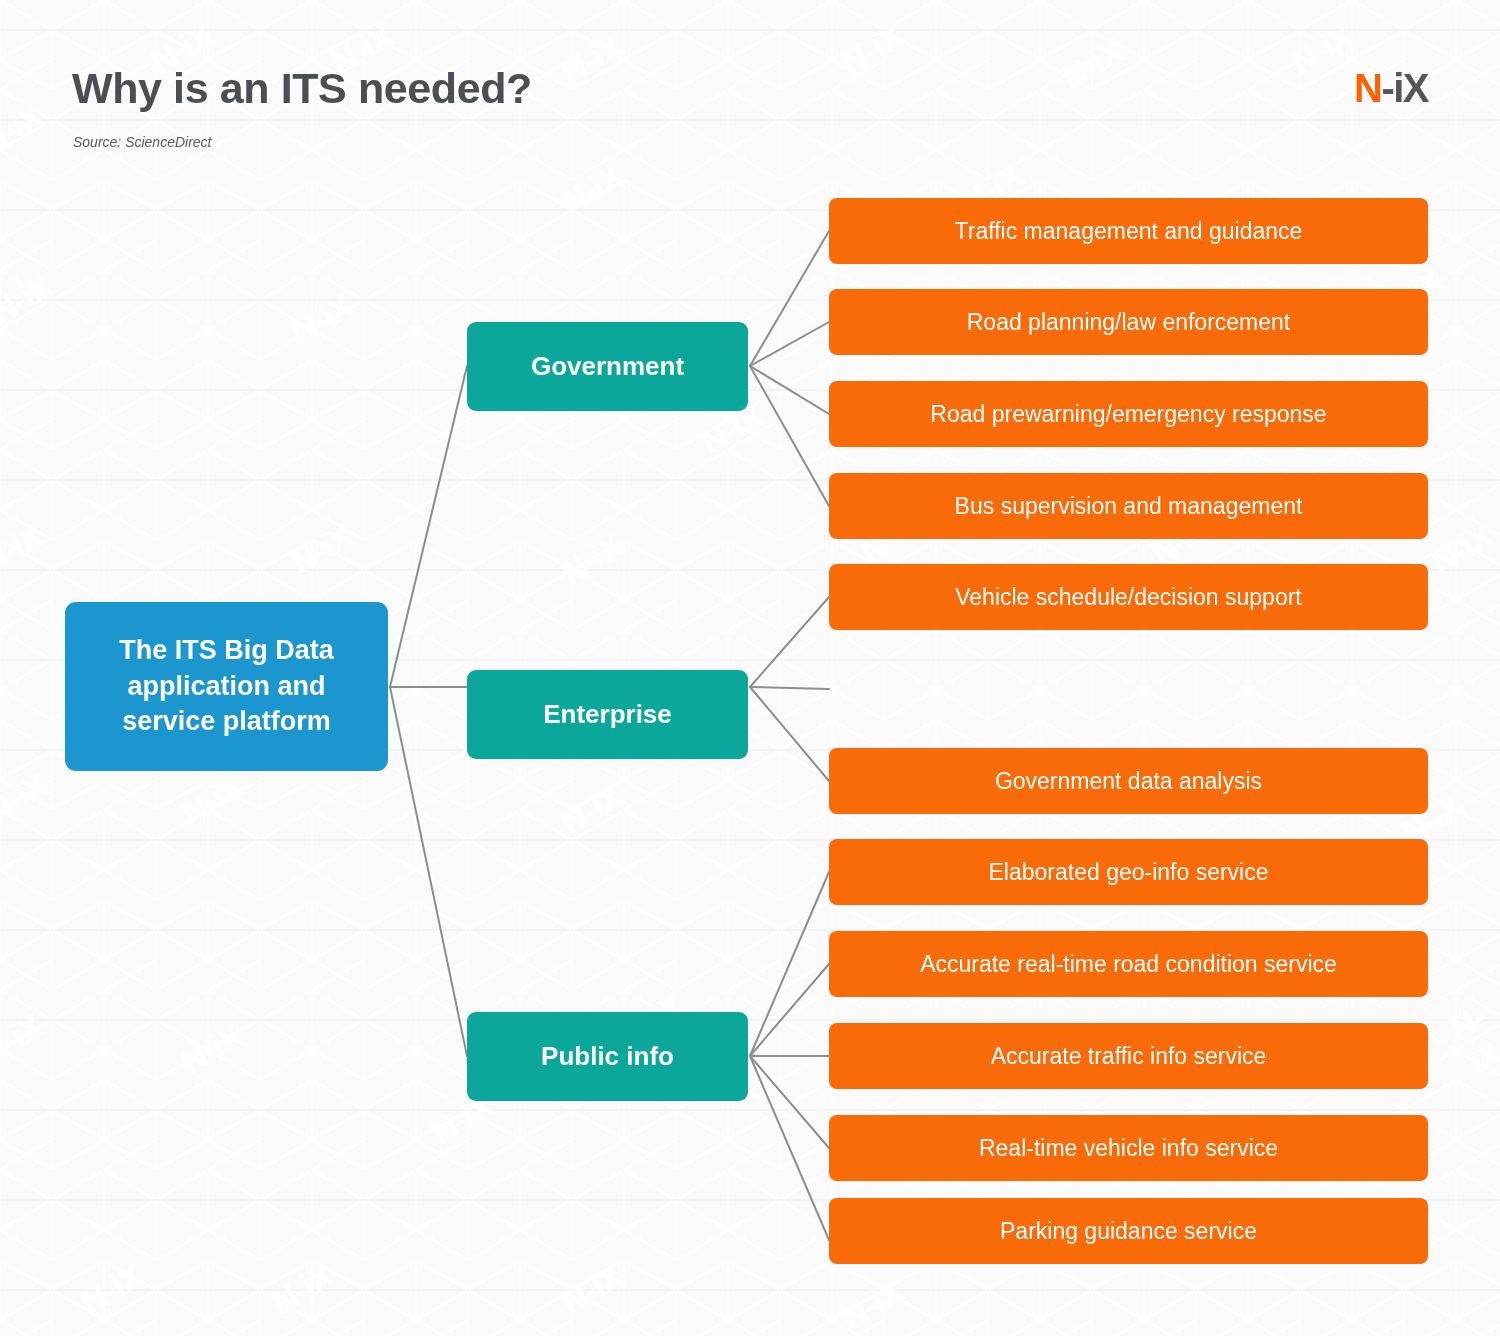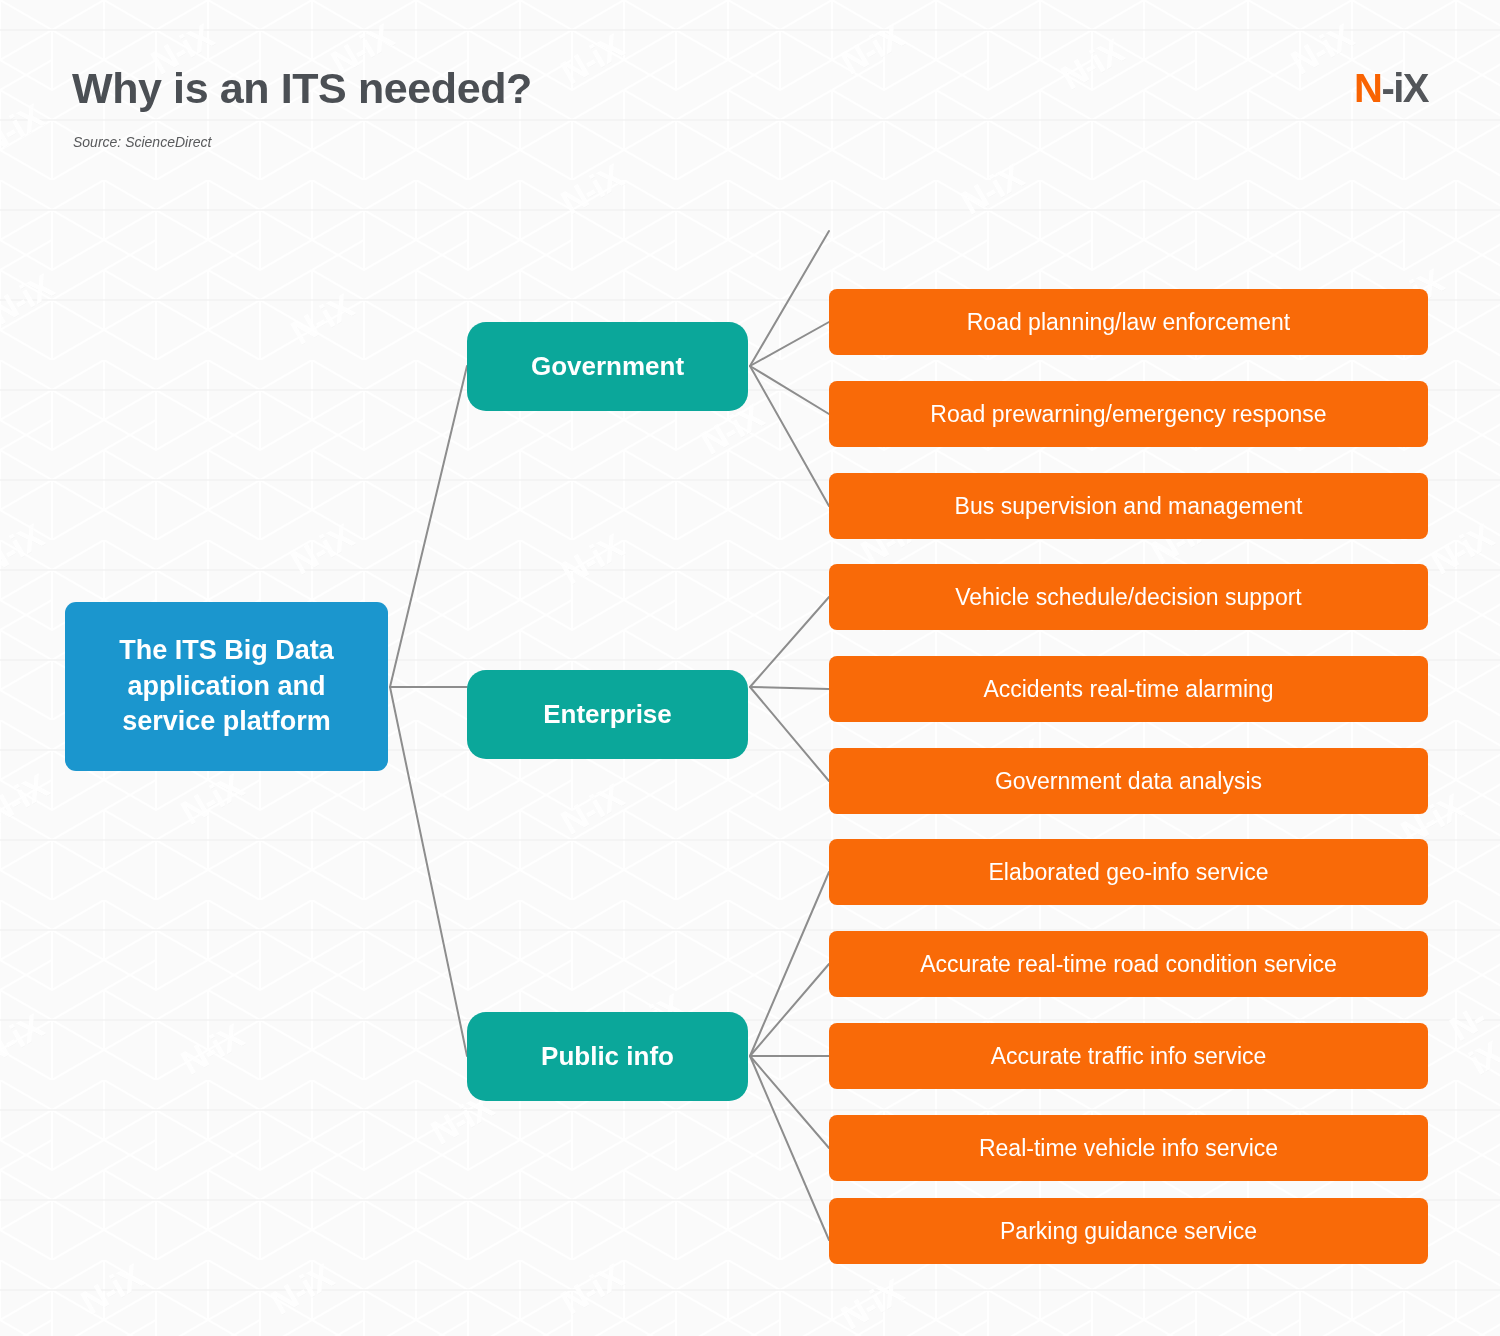--- a/index.html
+++ b/index.html
@@ -96,21 +96,21 @@
   
   .node {
     position: absolute;
     z-index: 3;
     display: flex;
     align-items: center;
     justify-content: center;
     text-align: center;
     color: #ffffff;
     box-sizing: border-box;
-    border-radius: 19px;
+    border-radius: 9px;
   }
 
   #root-node {
     left: 65px;
     top: 602px;
     width: 323px;
     height: 169px;
     background: #1b96ce;
     border-radius: 11px;
     font-size: 27px;
@@ -240,25 +240,25 @@
     <div id="source-line">Source: ScienceDirect</div>
     <div id="brand-logo"><span class="brand-n">N</span><span class="brand-ix">-iX</span></div>
   </div>
 
   <div class="node" id="root-node">The ITS Big Data application and service platform</div>
 
   <div class="node branch-node" id="branch-node-0">Government</div>
   <div class="node branch-node" id="branch-node-1">Enterprise</div>
   <div class="node branch-node" id="branch-node-2">Public info</div>
 
+  <div class="node leaf-node" style="top:198px">Traffic management and guidance</div>
   <div class="node leaf-node" style="top:289px">Road planning/law enforcement</div>
   <div class="node leaf-node" style="top:381px">Road prewarning/emergency response</div>
   <div class="node leaf-node" style="top:473px">Bus supervision and management</div>
   <div class="node leaf-node" style="top:564px">Vehicle schedule/decision support</div>
-  <div class="node leaf-node" style="top:656px">Accidents real-time alarming</div>
   <div class="node leaf-node" style="top:748px">Government data analysis</div>
   <div class="node leaf-node" style="top:839px">Elaborated geo-info service</div>
   <div class="node leaf-node" style="top:931px">Accurate real-time road condition service</div>
   <div class="node leaf-node" style="top:1023px">Accurate traffic info service</div>
   <div class="node leaf-node" style="top:1115px">Real-time vehicle info service</div>
   <div class="node leaf-node" style="top:1198px">Parking guidance service</div>
 
 </div>
 
 </body></html>

